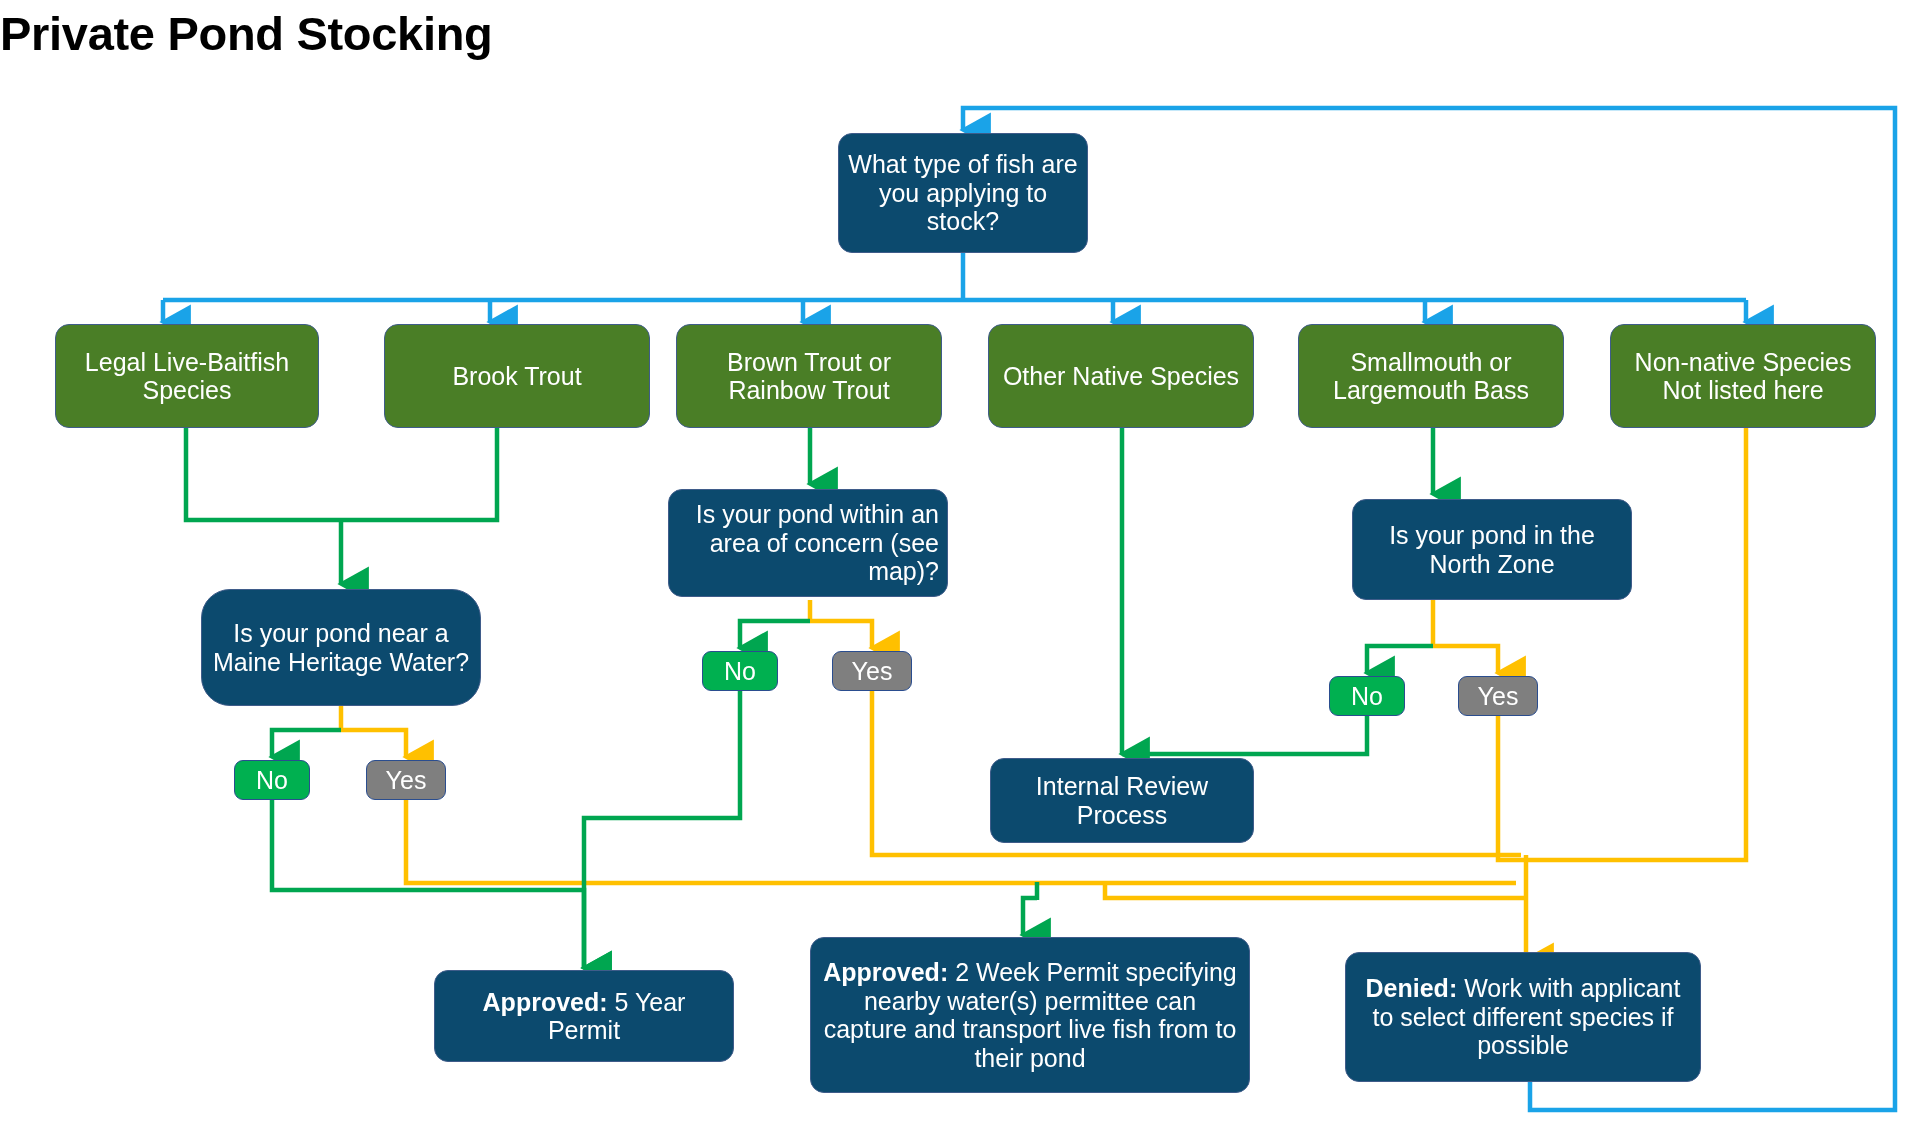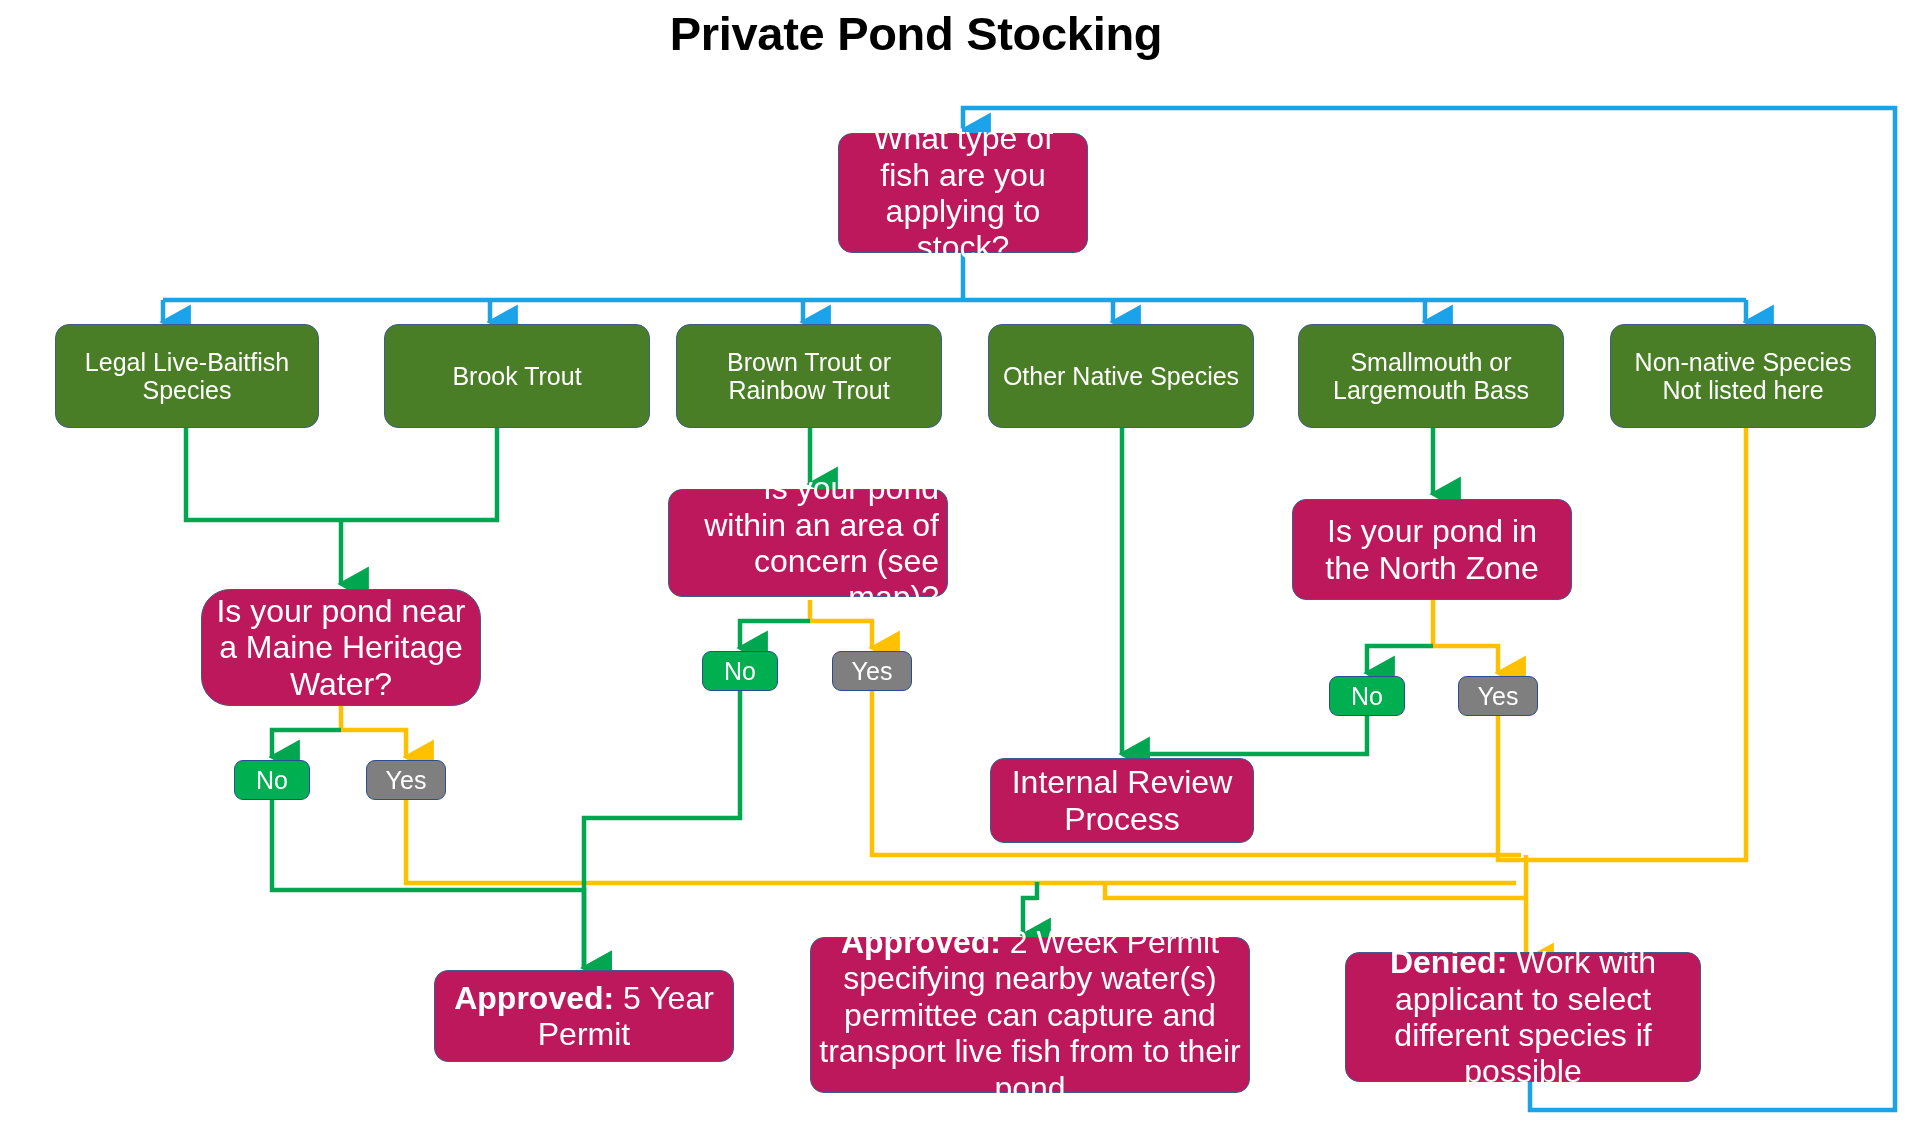--- a/index.html
+++ b/index.html
@@ -19,21 +19,21 @@
     position: relative;
     width: 1920px;
     height: 1130px;
     background: #ffffff;
   }
   #page-title {
     position: absolute;
     left: 0;
     top: 6px;
     width: 1832px;
-    text-align: center;
+    text-align: left;
     font-size: 47px;
     font-weight: bold;
     color: #000000;
     letter-spacing: -0.3px;
     font-family: "Liberation Sans", sans-serif;
   }
   svg#wires {
     position: absolute;
     left: 0;
     top: 0;
@@ -53,23 +53,23 @@
     border-radius: 14px;
     padding: 4px 8px;
   }
   .node .txt { width: 100%; }
   .node.green {
     background: #4a7e26;
     border: 1.5px solid #3f5c8a;
     font-size: 25px;
   }
   .node.blue {
-    background: #be185d;
+    background: #0c4a6e;
     border: 1.5px solid #3f5c8a;
-    font-size: 32px;
+    font-size: 25px;
   }
   .node.badge-no {
     background: #00b050;
     border: 1.5px solid #2a4d8f;
     font-size: 25px;
     border-radius: 9px;
   }
   .node.badge-yes {
     background: #7f7f7f;
     border: 1.5px solid #2a4d8f;
@@ -186,21 +186,21 @@
   </div>
 
   <div class="node blue" style="left:201px; top:589px; width:280px; height:117px;border-radius:29px;">
     <span class="txt">Is your pond near a Maine Heritage Water?</span>
   </div>
 
   <div class="node blue" style="left:668px; top:489px; width:280px; height:108px;text-align:right;">
     <span class="txt">Is your pond within an area of concern (see map)?</span>
   </div>
 
-  <div class="node blue" style="left:1292px; top:499px; width:280px; height:101px;">
+  <div class="node blue" style="left:1352px; top:499px; width:280px; height:101px;">
     <span class="txt">Is your pond in the North Zone</span>
   </div>
 
   <div class="node blue" style="left:990px; top:758px; width:264px; height:85px;align-items:center;">
     <span class="txt">Internal Review Process</span>
   </div>
 
   <div class="node badge-no" style="left:234px; top:760px; width:76px; height:40px;">
     <span class="txt">No</span>
   </div>

